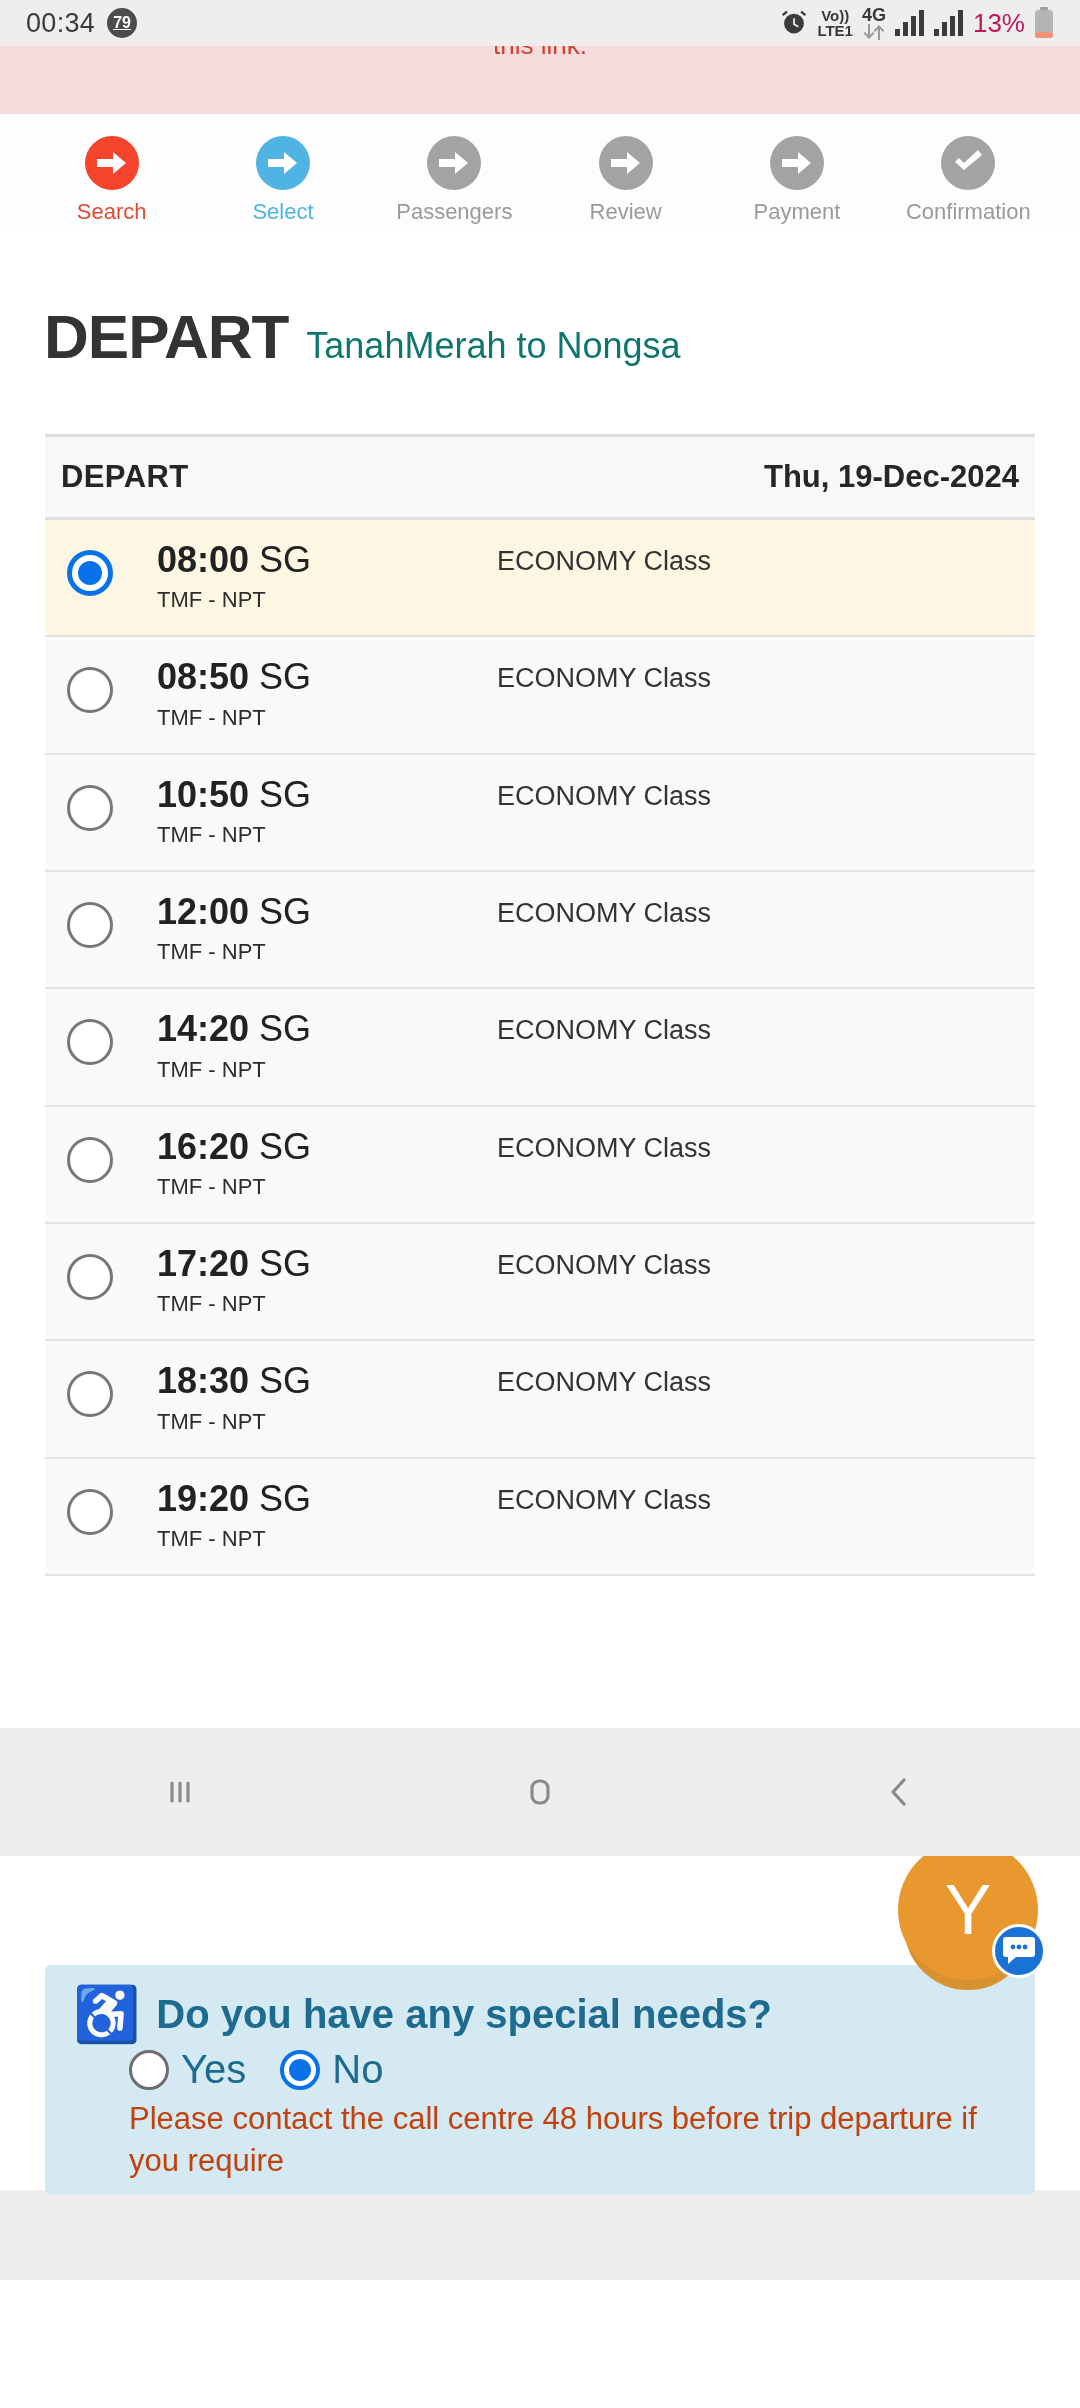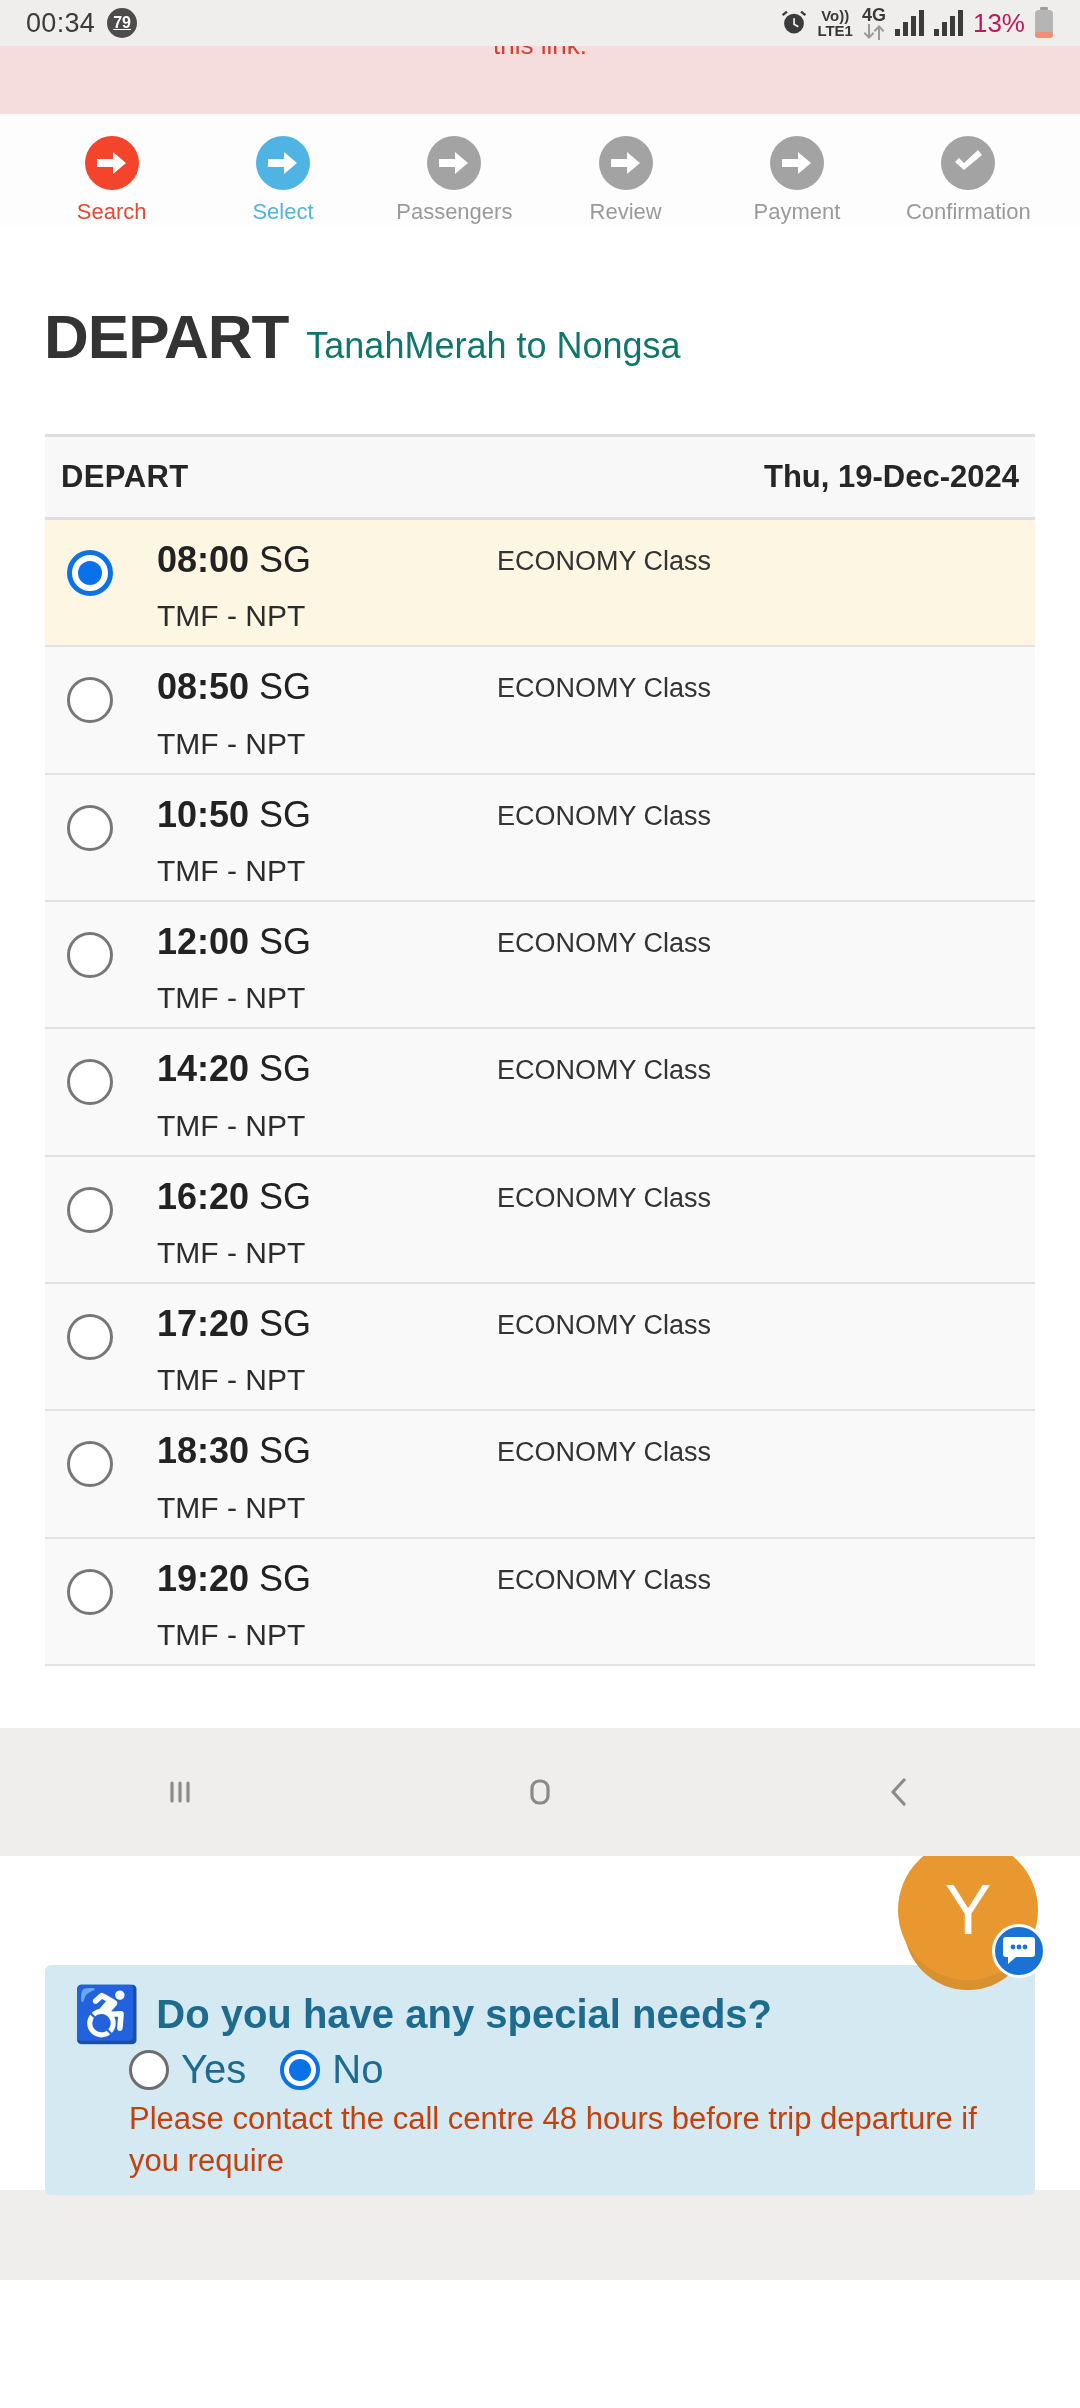--- a/index.html
+++ b/index.html
@@ -80,39 +80,39 @@
     display:flex; align-items:center; justify-content:space-between;
     padding:22px 16px 22px 16px;
     background:#f8f8f8;
     border-bottom:3px solid #dedede;
   }
   .th-left { font-size:31px; font-weight:bold; color:#262626; letter-spacing:.4px; }
   .th-right { font-size:31px; font-weight:bold; color:#262626; }
 
   .trow {
     display:flex; align-items:flex-start;
-    min-height:88px; padding:20px 16px 12px 16px;
+    min-height:88px; padding:20px 16px 22px 16px;
     background:#f9f9f9;
     border-bottom:2px solid #e2e2e2;
   }
   .trow.selected { background:#fcf6e2; }
   .cell-radio { width:96px; flex:0 0 96px; padding-top:10px; }
   .radio {
     width:46px; height:46px; border-radius:50%;
     border:3px solid #777; background:#fff;
     display:flex; align-items:center; justify-content:center;
     margin-left:6px;
   }
   .radio.on { border:5px solid #0a72e8; }
   .radio.on .dot { width:24px; height:24px; border-radius:50%; background:#0a72e8; }
   .cell-time { flex:0 0 340px; }
   .time-line { font-size:36px; color:#222; line-height:1.12; }
   .time-line b { font-weight:bold; }
   .time-line span { font-weight:normal; }
-  .route-line { font-size:30px; color:#2c2c2c; margin-top:19px; }
+  .route-line { font-size:22px; color:#2c2c2c; margin-top:7px; }
   .cell-class { flex:1; padding-top:6px; }
   .class-text { font-size:27px; color:#333; }
 
   
   .special {
     position:absolute; left:45px; top:1965px;
     width:990px; height:230px;
     background:#d4e9f2; border-radius:6px;
     padding:22px 28px 0 28px; overflow:hidden;
   }

